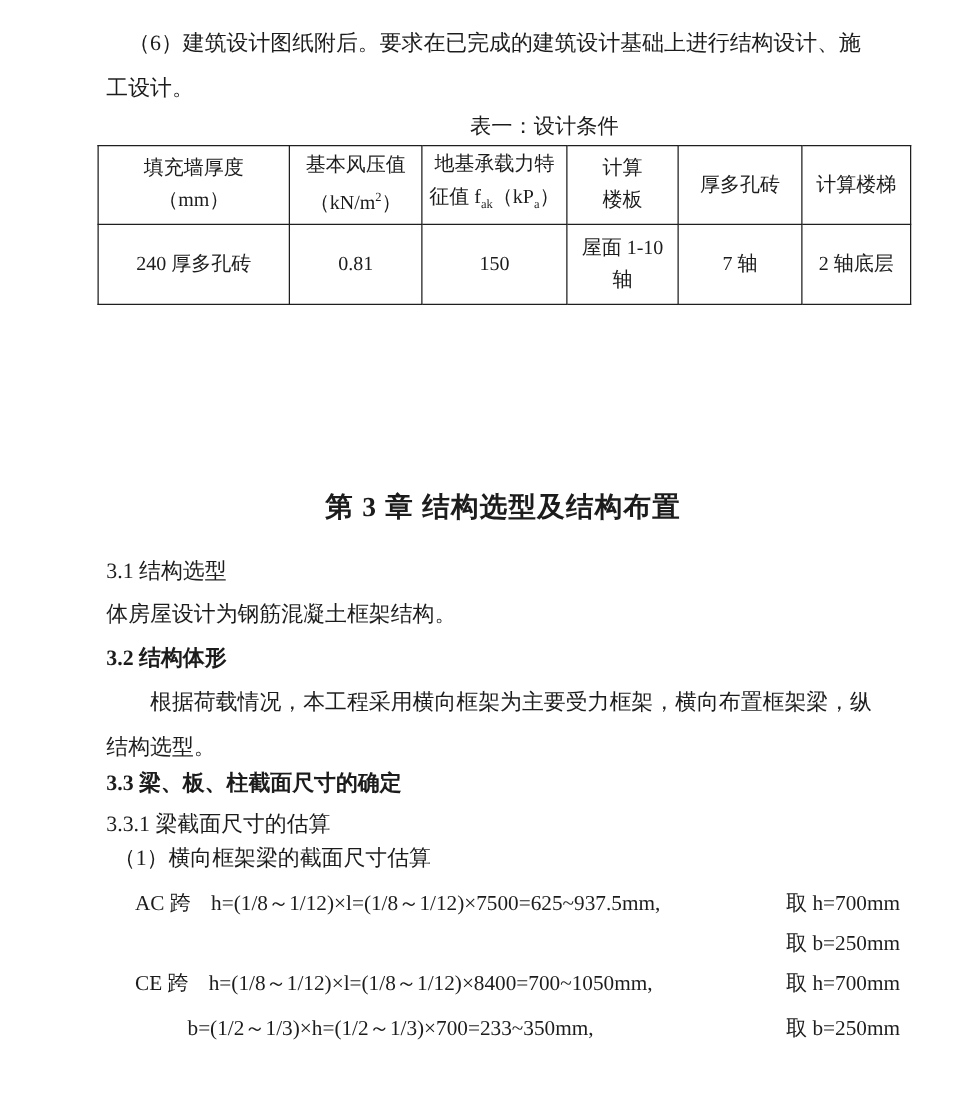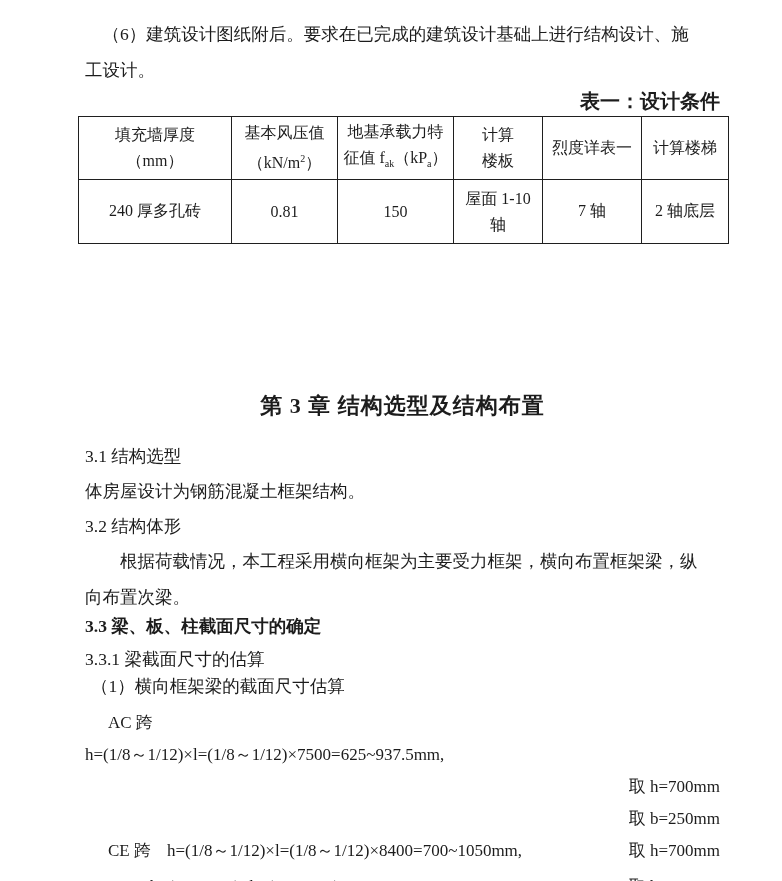--- a/index.html
+++ b/index.html
@@ -10,51 +10,51 @@
     color: #1c1c1c;
     font-family: "Liberation Serif", "DejaVu Serif", serif;
   }
   .doc { padding: 14px 62px 0 85px; }
 
   .line    { line-height: 36px; font-size: 17.5px; }
   .intro   { }
   .p6      { margin-top: 2px; }
   .p6 .first { text-indent: 1em; }
 
-  .caption { margin-top: 2px; line-height: 22px; font-size: 20px;
-             text-align: right; padding-left: 66px; font-weight: bold; }
+  .caption { margin-top: 2px; line-height: 22px; font-size: 17px;
+             text-align: center; padding-left: 66px; }
 
   table.cond {
     border-collapse: collapse; table-layout: fixed;
     width: 650px; margin-left: -7px; margin-top: 4px;
     font-size: 16px; text-align: center; color: #1c1c1c;
   }
   table.cond td { border: 1.5px solid #1f1f1f; vertical-align: middle; padding: 2px 2px; }
   table.cond tr.hdr td { height: 60px; }
   table.cond tr.dat td { height: 64px; }
   table.cond .cl { line-height: 26px; }
   sub { font-size: 10px; }
   sup { font-size: 10px; }
 
   .chapter { margin-top: 147px; font-size: 22px; font-weight: bold;
              text-align: center; line-height: 30px; letter-spacing: 1px; font-family: Liberation Serif, serif; }
 
   .sec-title  { margin-top: 18px; font-weight: normal; font-size: 17.5px; line-height: 34px; }
-  .sec-title2 { margin-top: 0;   font-weight: normal; font-size: 17.5px; line-height: 34px; }
+  .sec-title2 { margin-top: 0;   font-weight: bold; font-size: 17.5px; line-height: 34px; }
   .sec-title3 { margin-top: -6px; font-weight: bold; font-size: 17.5px; line-height: 34px; }
   .sub-title  { font-size: 17.5px; line-height: 32px; font-weight: normal; }
   .item-title { margin-top: -4px; font-size: 17.5px; line-height: 30px; padding-left: 6px; }
 
   .para .first { text-indent: 2em; }
 
   .formula { display: flex; line-height: 32px; font-size: 17px; white-space: nowrap; }
   .formula .lab  { margin-left: 23px; margin-right: 16px; }
   .formula.cont  { padding-left: 65px; }
   .formula .take { margin-left: auto; }
-  .f-first { margin-top: 6px; flex-direction: column; }
+  .f-first { margin-top: 6px; }
   .f-cut   { margin-top: 4px; }
 </style>
 </head>
 <body>
 
 <div class="doc">
 
 
   <div class="p6">
     <div class="line first">（6）建筑设计图纸附后。要求在已完成的建筑设计基础上进行结构设计、施</div>
@@ -83,21 +83,21 @@
         <div class="cl"><span>（kN/m</span><sup>2</sup><span>）</span></div>
       </td>
       <td>
         <div class="cl">地基承载力特</div>
         <div class="cl"><span>征值 f</span><sub>ak</sub><span>（kP</span><sub>a</sub><span>）</span></div>
       </td>
       <td>
         <div class="cl">计算</div>
         <div class="cl">楼板</div>
       </td>
-      <td>烈度详表一</td>
+      <td>厚多孔砖</td>
       <td>计算楼梯</td>
     </tr>
     <tr class="dat">
       <td>240 厚多孔砖</td>
       <td>0.81</td>
       <td>150</td>
       <td>
         <div class="cl">屋面 1-10</div>
         <div class="cl">轴</div>
       </td>
@@ -110,21 +110,21 @@
   <div class="chapter">第 3 章 结构选型及结构布置</div>
 
   <div class="sec-title">3.1 结构选型</div>
   <div class="para">
     <div class="line">体房屋设计为钢筋混凝土框架结构。</div>
   </div>
 
   <div class="sec-title2">3.2 结构体形</div>
   <div class="para">
     <div class="line first">根据荷载情况，本工程采用横向框架为主要受力框架，横向布置框架梁，纵</div>
-    <div class="line">向布置次梁。</div>
+    <div class="line">结构选型。</div>
   </div>
 
   <div class="sec-title3">3.3 梁、板、柱截面尺寸的确定</div>
   <div class="sub-title">3.3.1 梁截面尺寸的估算</div>
   <div class="item-title">（1）横向框架梁的截面尺寸估算</div>
 
   <div class="formula f-first">
     <span class="lab">AC 跨</span>
     <span class="exp">h=(1/8～1/12)×l=(1/8～1/12)×7500=625~937.5mm,</span>
     <span class="take">取 h=700mm</span>

